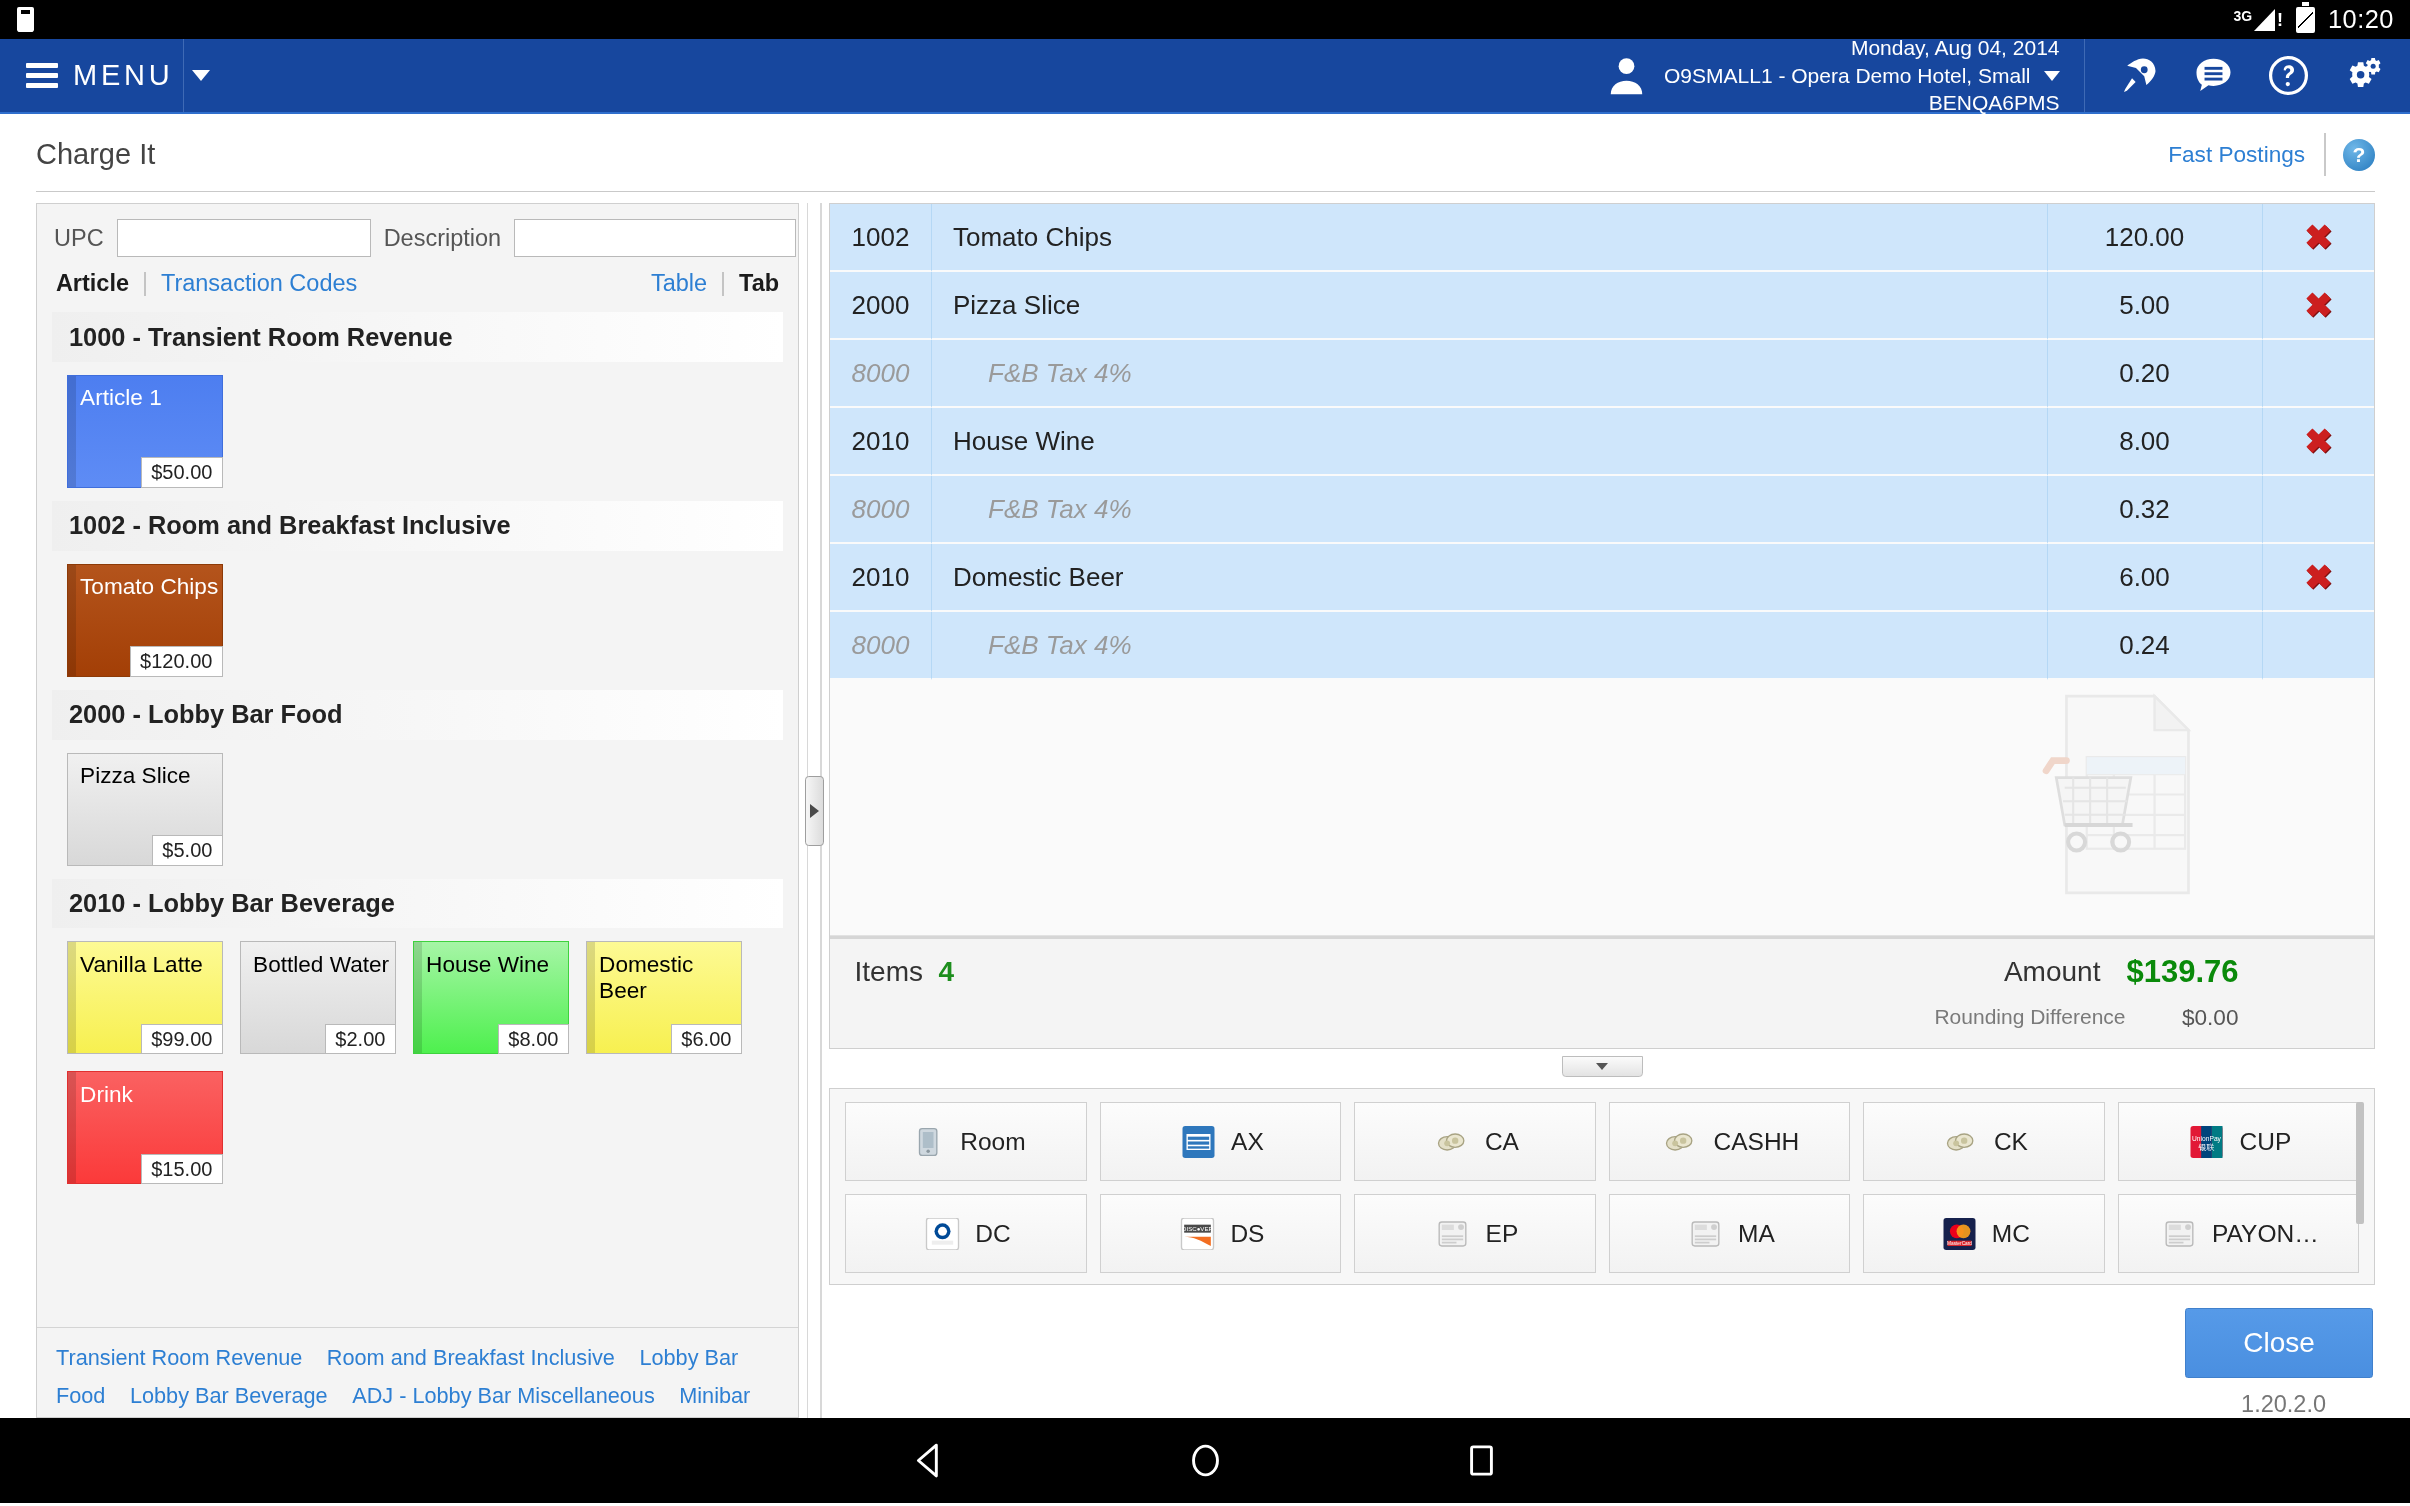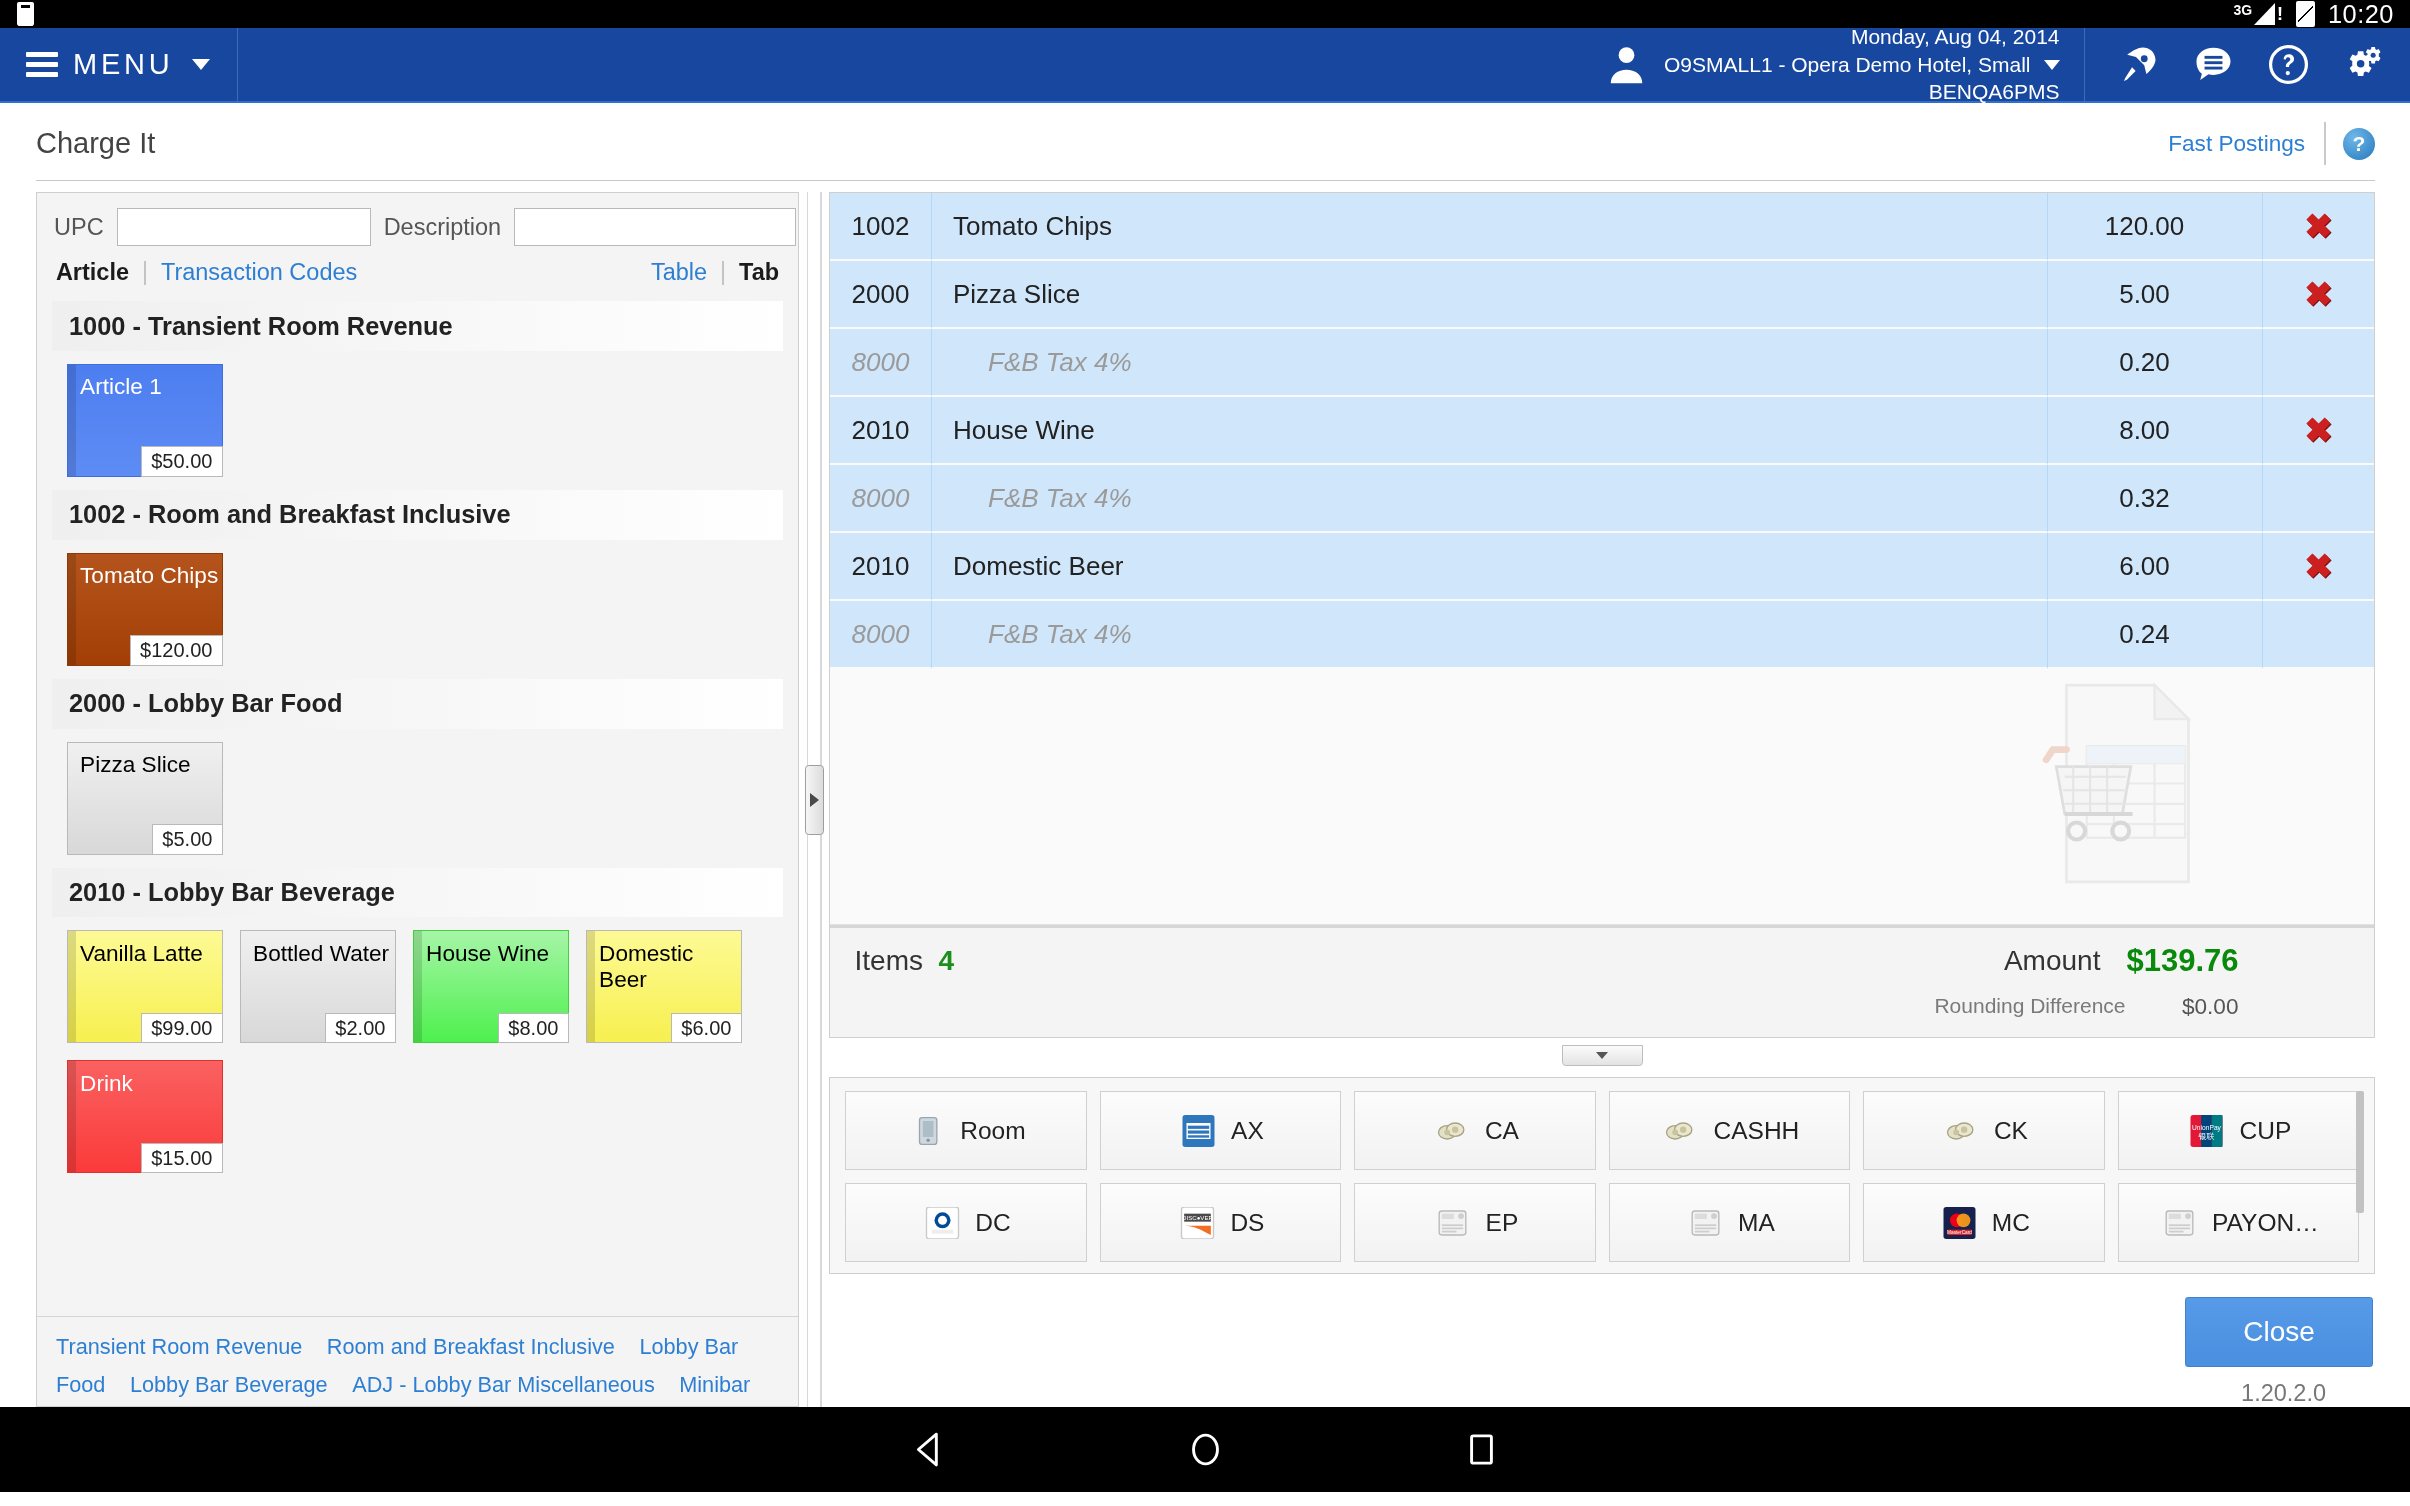--- a/index.html
+++ b/index.html
@@ -4,21 +4,21 @@
 <style>
   * { box-sizing: border-box; margin: 0; padding: 0; }
   html, body {
     width: 2411px; height: 1507px;
     font-family: "Liberation Sans", sans-serif;
     background: #ffffff; overflow: hidden;
   }
 
   
   .statusbar {
-    height: 28px; background: #000; color: #fff;
+    height: 39px; background: #000; color: #fff;
     display: flex; align-items: center; justify-content: space-between;
     padding: 0 17px;
   }
   .sb-left { display: flex; align-items: center; gap: 9.4px; }
   .sb-right { display: flex; align-items: center; gap: 13px; }
   .sb-time { font-size: 25.4px; letter-spacing: 0.5px; }
   .sim-icon { width: 17px; height: 24.5px; background: #fff; border-radius: 1.9px 1.9px 2.8px 2.8px; position: relative; }
   .sim-icon:after { content:''; position:absolute; left:3.8px; top:2.8px; width:9.4px; height:3.8px; background:#000; }
   .sig-wrap { position: relative; display: flex; align-items: flex-end; gap: 1.9px; }
   .sig-3g { font-size: 14px; font-weight: bold; position: relative; top: -6.6px; }
@@ -27,21 +27,21 @@
   .bat { width: 19px; height: 26px; border: 2.8px solid #fff; border-radius: 1.9px; position: relative; background: linear-gradient(135deg,#fff 0 48%, #000 48% 52%, #fff 52% 100%); }
   .bat:before { content:''; position:absolute; top:-6.6px; left:3.8px; width:7.5px; height:3.8px; background:#fff; }
 
   
   .appbar {
     height: 75px; background: #17479e;
     display: flex; align-items: stretch; color: #fff;
     border-bottom: 2.8px solid #2f6fcd;
   }
   .menu-btn {
-    width: 238px; display: flex; align-items: center; gap: 15px;
+    width: 184px; display: flex; align-items: center; gap: 15px;
     padding-left: 26px; border-right: 1.9px solid #3f6ab5; cursor: pointer;
   }
   .hamburger { display: flex; flex-direction: column; gap: 5.6px; }
   .hamburger span { display: block; width: 32px; height: 4.7px; background: #fff; border-radius: 0.9px; }
   .menu-label { font-size: 29px; letter-spacing: 3.8px; }
   .menu-caret { width: 0; height: 0; border-left: 9.4px solid transparent; border-right: 9.4px solid transparent; border-top: 11.3px solid #fff; margin-left: 3.8px; }
   .appbar-spacer { flex: 1; }
   .profile-block {
     display: flex; align-items: center; gap: 15px; padding-right: 24.5px;
     border-right: 1.9px solid #3f6ab5;

